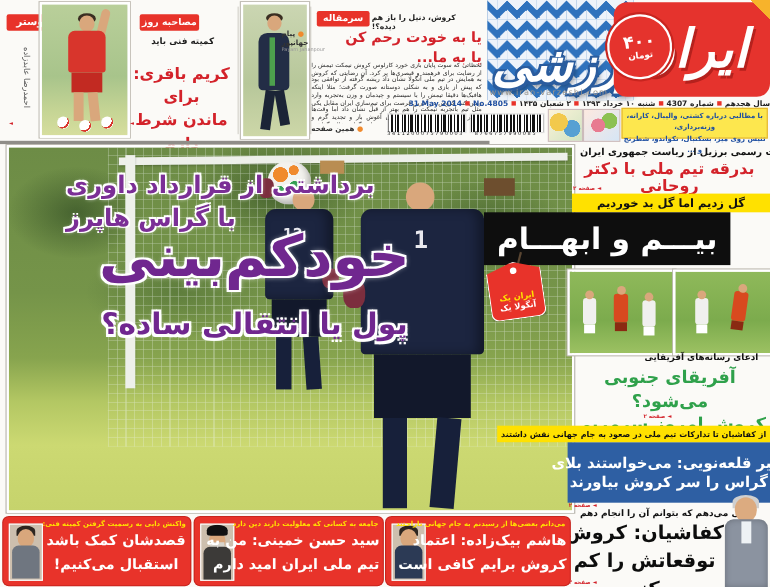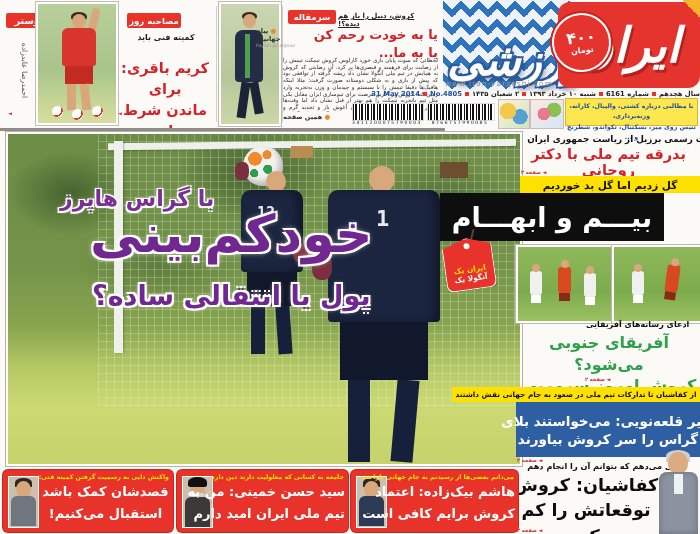--- a/index.html
+++ b/index.html
@@ -45,21 +45,21 @@
     background:linear-gradient(180deg,#cbd6b2 0%,#b7c79a 60%,#cdd7a8 100%);}
   .bg-track{position:absolute;left:14px;top:26px;width:28px;height:52px;background:#232d46;border-radius:8px 8px 4px 4px;}
   .bg-stripe{position:absolute;left:24px;top:30px;width:5px;height:44px;background:#4da04d;}
   .bg-legs{position:absolute;left:18px;top:78px;width:9px;height:36px;background:#1b2436;transform:rotate(8deg);}
   .bg-legs2{position:absolute;left:31px;top:78px;width:9px;height:32px;background:#1b2436;transform:rotate(-10deg);}
   
   .interview-label{left:127px;top:13px;width:54px;height:15px;font-size:8.5px;}
   .interview-kicker{left:114px;top:32px;width:104px;font-size:8px;font-weight:bold;color:#1c1c1c;text-align:center;line-height:1.45;}
   .interview-headline{left:112px;top:58px;width:106px;font-size:14.5px;font-weight:800;color:#d3222a;text-align:center;line-height:1.45;}
   .editorial-label{left:288px;top:10px;width:48px;height:14px;font-size:8.5px;}
-  .editorial-kicker{left:338px;top:12px;width:100px;font-size:7px;font-weight:bold;color:#222;text-align:left;direction:rtl;text-decoration:underline;}
+  .editorial-kicker{left:338px;top:12px;width:100px;font-size:7px;font-weight:bold;color:#222;text-align:left;direction:rtl;}
   .editorial-headline{left:300px;top:26px;width:138px;text-align:right;color:#d3222a;font-weight:800;font-size:13px;line-height:1.4;}
   .editorial-author{left:256px;top:27px;width:46px;text-align:left;font-size:6.5px;font-weight:bold;color:#333;}
   .editorial-author .lat{display:block;font-size:4.5px;color:#999;font-weight:normal;}
   .dot{color:#f08a2d;}
   .editorial-body{left:283px;top:57px;width:155px;height:55px;font-size:5.6px;line-height:1.2;
     color:#2a2a2a;text-align:justify;overflow:hidden;}
   .editorial-footer{left:283px;top:113px;font-size:6.5px;font-weight:bold;color:#333;}
   
   .mh-blue{left:443px;top:0;width:133px;height:91px;
     background-color:#2f72bd;
@@ -272,21 +272,21 @@
   <div class="abs corner-fold"></div>
   <div class="abs price-badge">
     <div class="price-amount">۴۰۰</div>
     <div class="price-unit">تومان</div>
   </div>
   <div class="abs website">www.iran-varzeshi.com</div>
 
   <div class="abs dateline">
     <span>سال هجدهم</span>
       <span class="sq"></span>
-    <span>شماره 6161</span>
+    <span>شماره 4307</span>
       <span class="sq"></span>
     <span>شنبه ۱۰ خرداد ۱۳۹۳</span>
       <span class="sq"></span>
     <span>۲ شعبان ۱۴۳۵</span>
       <span class="sq"></span>
     <span class="latin-blue">No.4805</span>
       <span class="sq"></span>
     <span class="latin-blue">31 May 2014</span>
   </div>
 
@@ -325,20 +325,21 @@
       <div class="hair" style="left:60px;top:0;width:28px;height:16px;background:#6d4e2e;"></div>
       <div class="head" style="position:absolute;left:61px;top:4px;width:26px;height:26px;border-radius:50%;background:#d9a77c;"></div>
       <div class="torso" style="left:20px;top:28px;width:112px;height:132px;"></div>
       <div class="num" style="left:68px;top:44px;font-size:22px;">1</div>
       <div class="glove" style="left:4px;top:92px;width:20px;height:26px;"></div>
       <div class="shorts" style="left:32px;top:160px;width:88px;height:58px;"></div>
       <div class="leg" style="left:40px;top:218px;width:22px;height:82px;"></div>
       <div class="leg" style="left:86px;top:218px;width:22px;height:82px;transform:rotate(5deg);"></div>
     </div>
 
+    <div class="lead-kicker lk1">برداشتی از قرارداد داوری</div>
     <div class="lead-kicker lk2">با گراس هاپرز</div>
     <div class="lead-headline">خودکم‌بینی</div>
     <div class="lead-subheadline">پول یا انتقالی ساده؟</div>
   </div>
 
   <div class="abs rouhani-kicker">دعوت رسمی برزیل از ریاست جمهوری ایران</div>
   <div class="abs rouhani-headline">بدرقه تیم ملی با دکتر روحانی</div>
   <div class="marker" style="left:521px;top:169px">صفحه ۲</div>
   <div class="abs yellow-strip1">گل زدیم اما گل بد خوردیم</div>
 

